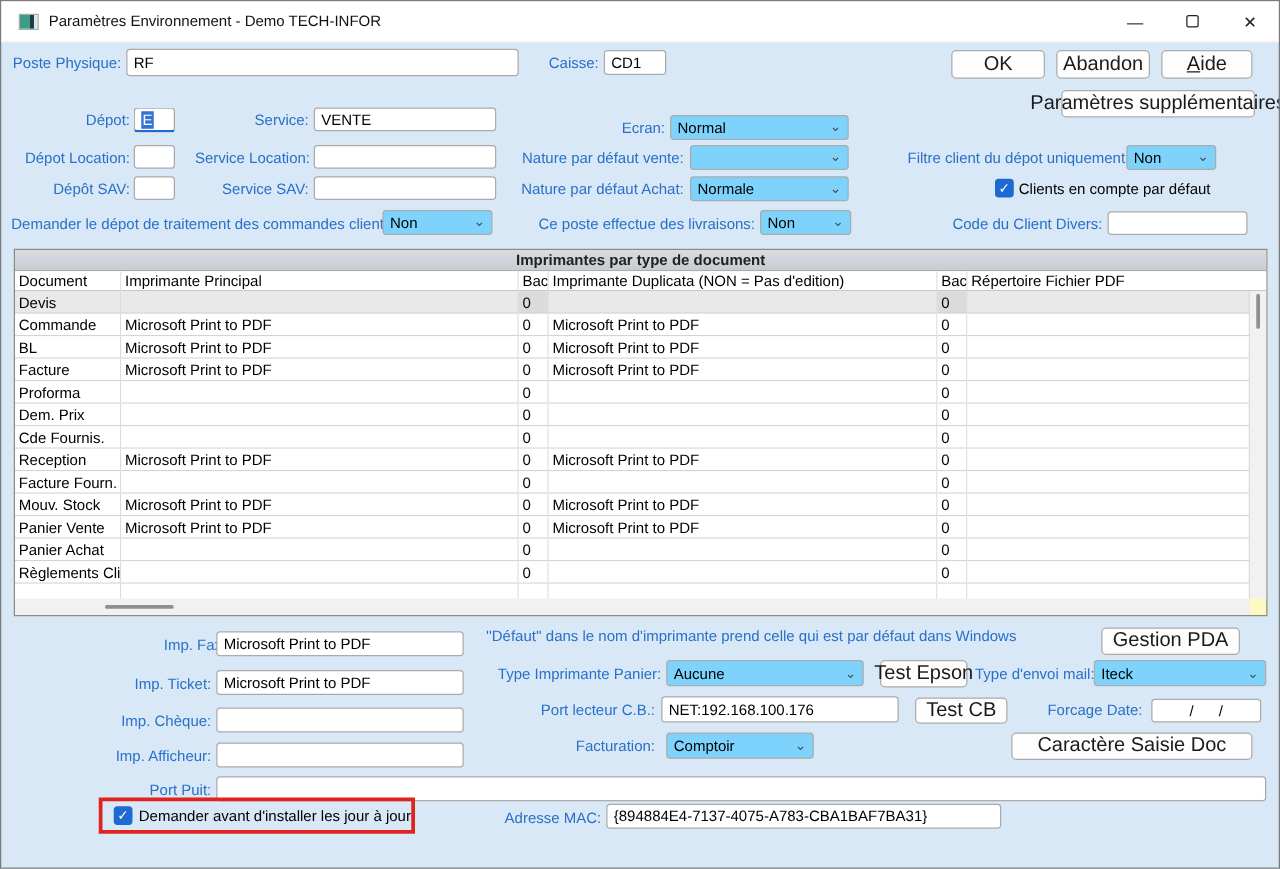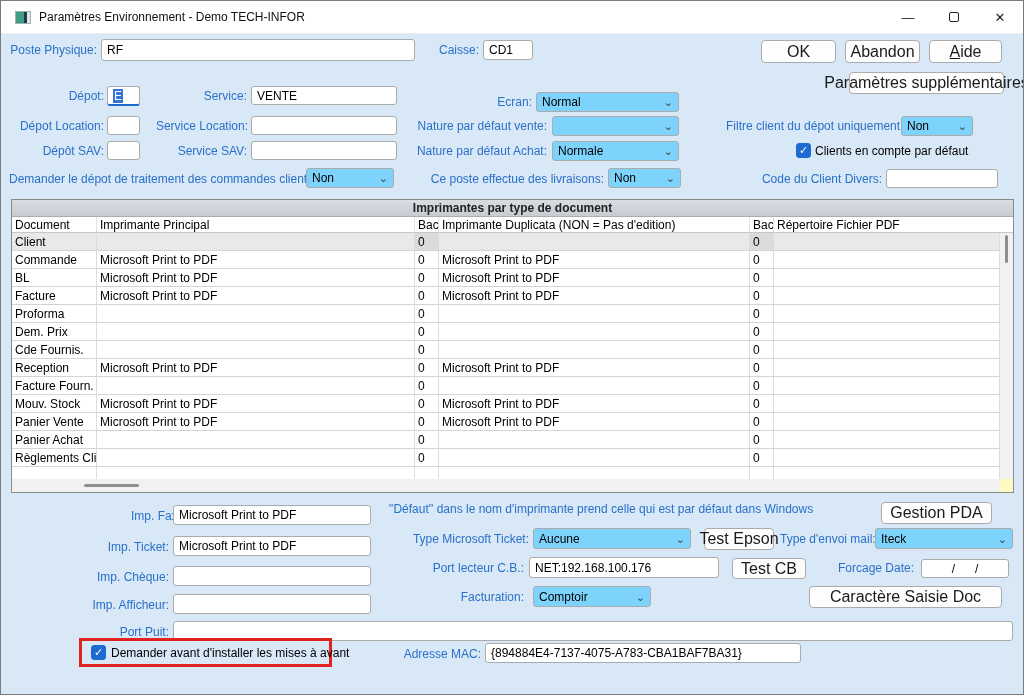--- a/index.html
+++ b/index.html
@@ -148,21 +148,21 @@
       <div class="theader">
         <div class="thcell">Document</div>
         <div class="thcell">Imprimante Principal</div>
         <div class="thcell">Bac</div>
         <div class="thcell">Imprimante Duplicata (NON = Pas d'edition)</div>
         <div class="thcell">Bac</div>
         <div class="thcell" style="border-right:none;">Répertoire Fichier PDF</div>
       </div>
       <div class="trows">
           <div class="trow sel">
-            <div class="tcell c-document">Client</div>
+            <div class="tcell c-document">Devis</div>
             <div class="tcell c-principal"></div>
             <div class="tcell c-bac1">0</div>
             <div class="tcell c-duplicata"></div>
             <div class="tcell c-bac2">0</div>
             <div class="tcell c-pdf"></div>
           </div>
           <div class="trow">
             <div class="tcell c-document">Commande</div>
             <div class="tcell c-principal">Microsoft Print to PDF</div>
             <div class="tcell c-bac1">0</div>
@@ -282,21 +282,21 @@
     <div class="inp" style="left:172px;top:471px;width:198px;height:20px;">Microsoft Print to PDF</div>
     <div class="lab" style="left:60px;width:108px;top:506px;">Imp. Ticket:</div>
     <div class="inp" style="left:172px;top:502px;width:198px;height:20px;">Microsoft Print to PDF</div>
     <div class="lab" style="left:50px;width:118px;top:536px;">Imp. Chèque:</div>
     <div class="inp" style="left:172px;top:532px;width:198px;height:20px;"></div>
     <div class="lab" style="left:40px;width:128px;top:564px;">Imp. Afficheur:</div>
     <div class="inp" style="left:172px;top:560px;width:198px;height:20px;"></div>
     <div class="lab" style="left:95px;width:73px;top:591px;">Port Puit:</div>
     <div class="inp" style="left:172px;top:587px;width:840px;height:20px;"></div>
 
-    <div class="lab" style="left:385px;width:143px;top:498px;">Type Microsoft Ticket:</div>
+    <div class="lab" style="left:385px;width:143px;top:498px;">Type Imprimante Panier:</div>
     <div class="dd" style="left:532px;top:494px;width:158px;height:21px;">
         <span>Aucune</span>
         <span class="chev">⌄</span>
       </div>
     <div class="btn" style="left:703px;top:494px;width:70px;height:22px;">Test Epson</div>
     <div class="lab" style="left:779px;width:91px;top:498px;">Type d'envoi mail:</div>
     <div class="dd" style="left:874px;top:494px;width:138px;height:21px;">
         <span>Iteck</span>
         <span class="chev">⌄</span>
       </div>
@@ -311,18 +311,18 @@
     <div class="dd" style="left:532px;top:552px;width:118px;height:21px;">
         <span>Comptoir</span>
         <span class="chev">⌄</span>
       </div>
     <div class="btn" style="left:808px;top:552px;width:193px;height:22px;">Caractère Saisie Doc</div>
 
     <div class="redbox" style="left:78px;top:604px;width:253px;height:29px;"></div>
     <div class="cbx" style="left:90px;top:611px;">
         <span>✓</span>
       </div>
-    <div class="cbl" style="left:110px;top:612px;">Demander avant d'installer les mises à avant</div>
+    <div class="cbl" style="left:110px;top:612px;">Demander avant d'installer les jour à jour</div>
     <div class="lab" style="left:340px;width:140px;top:613px;">Adresse MAC:</div>
     <div class="inp" style="left:484px;top:609px;width:316px;height:20px;">{894884E4-7137-4075-A783-CBA1BAF7BA31}</div>
 
   </div>
 </div>
 
 </body></html>

